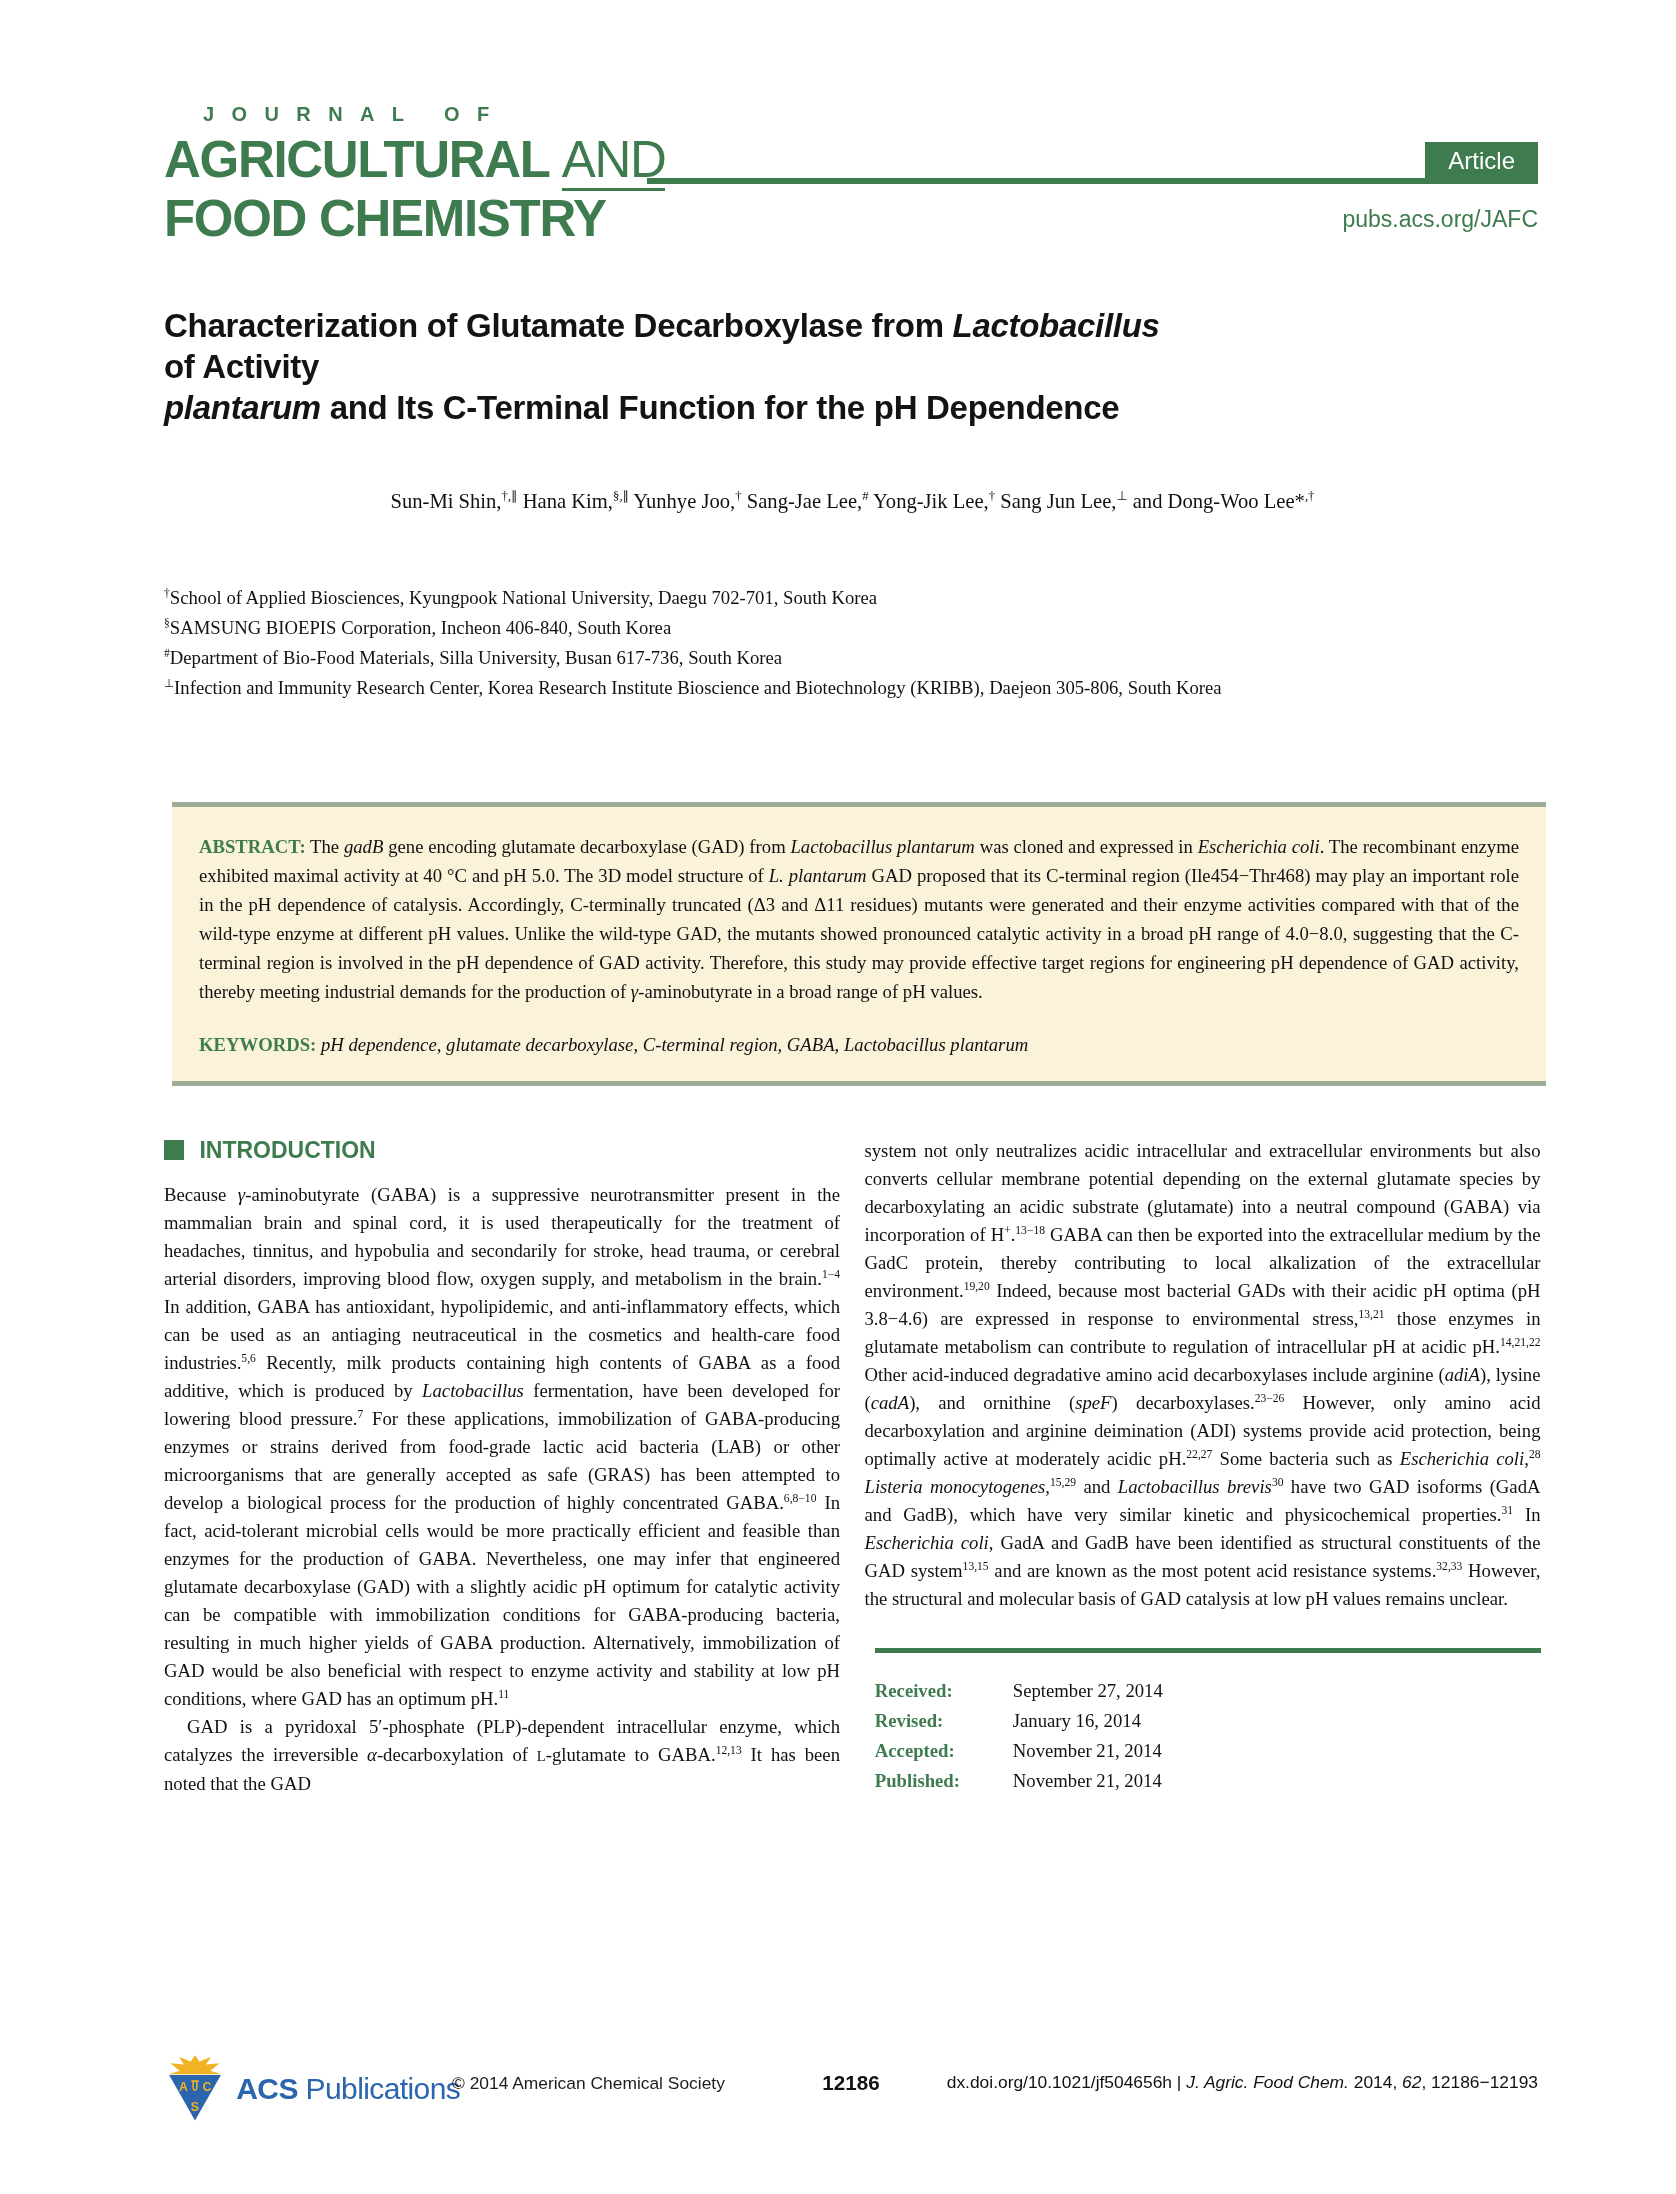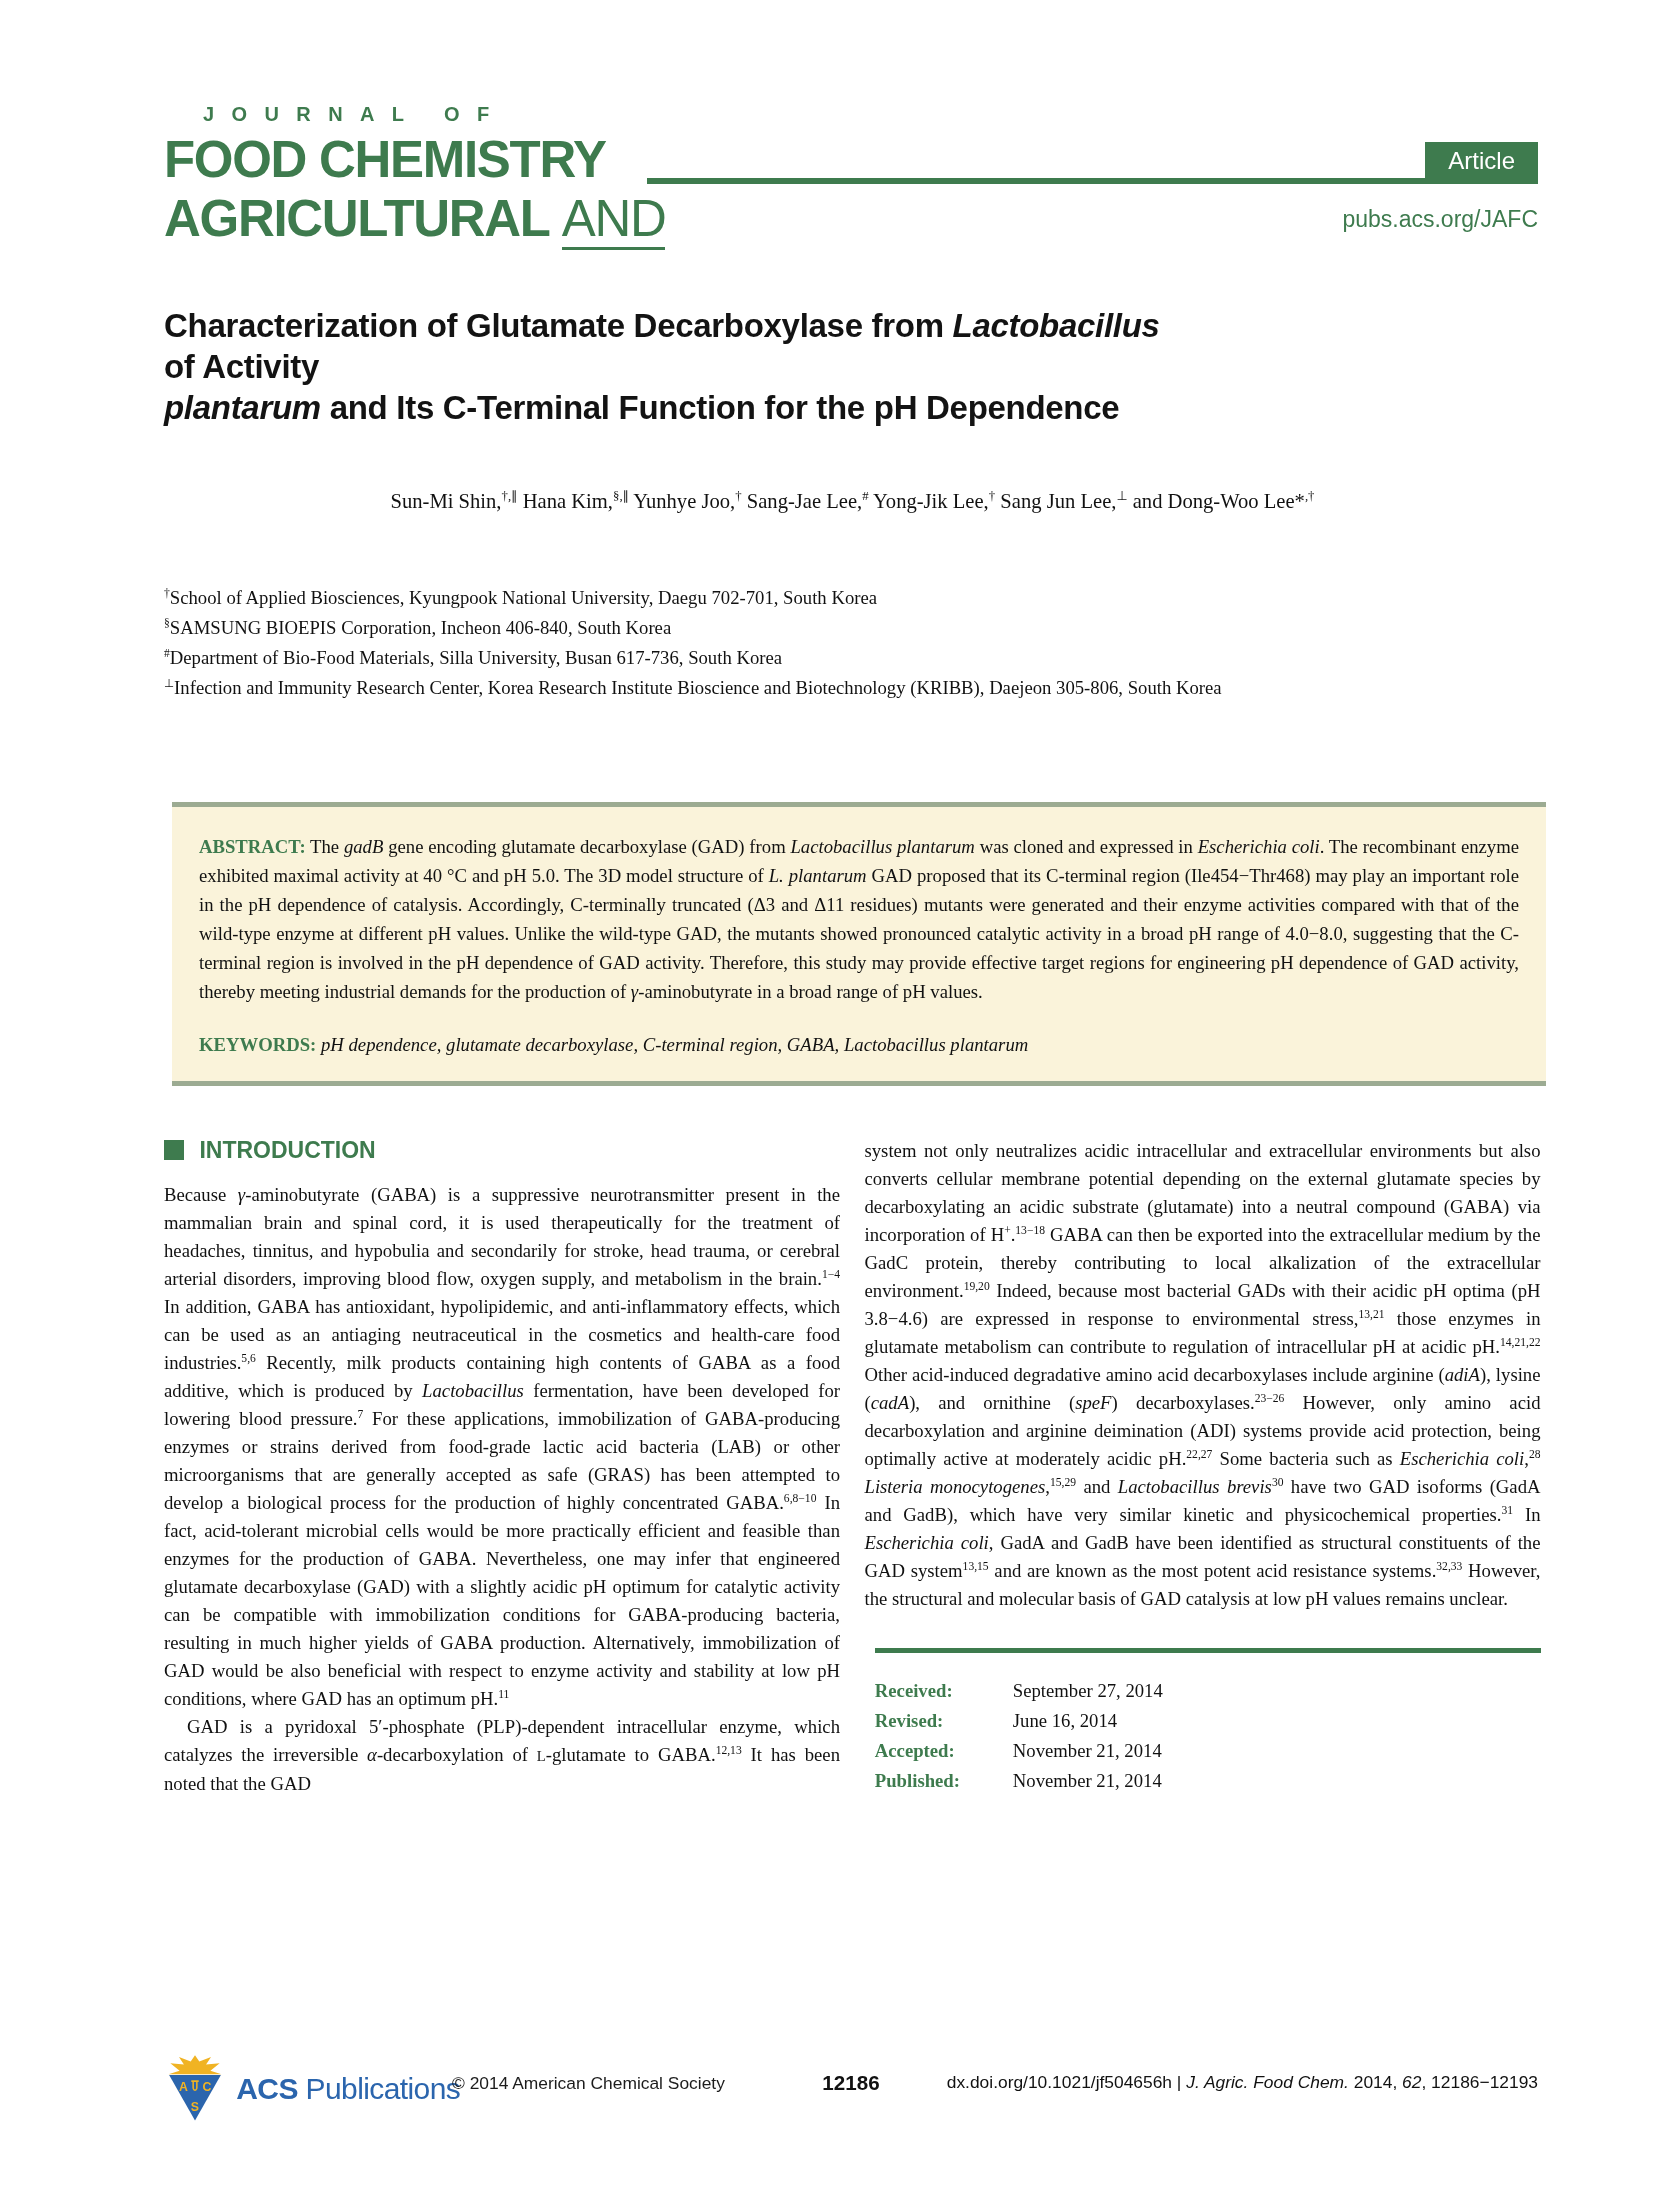--- a/index.html
+++ b/index.html
@@ -73,22 +73,22 @@
            font-size:20.6px;font-weight:700;color:#111;}
   .doi{position:absolute;right:0;top:18px;font-size:17.4px;color:#111;text-decoration:none;}
 </style>
 </head>
 <body>
 
 <div class="page">
 
   <div class="logo">
     <div class="l1">JOURNAL OF</div>
+    <div class="l2"><span>AGRICULTURAL</span> <span class="and">AND</span></div>
     <div class="l2">FOOD CHEMISTRY</div>
-    <div class="l2"><span>AGRICULTURAL</span> <span class="and">AND</span></div>
   </div>
   <div class="badge-line"></div>
   <div class="badge">Article</div>
   <a class="site-link" href="#">pubs.acs.org/JAFC</a>
 
   <div class="title">
     <div>Characterization of Glutamate Decarboxylase from <i>Lactobacillus</i></div>
     <div>of Activity</div>
     <div><i>plantarum</i> and Its C-Terminal Function for the pH Dependence</div>
   </div>
@@ -119,21 +119,21 @@
     <div class="col col-right">
       <p>system not only neutralizes acidic intracellular and extracellular environments but also converts cellular membrane potential depending on the external glutamate species by decarboxylating an acidic substrate (glutamate) into a neutral compound (GABA) via incorporation of H<sup>+</sup>.<sup>13−18</sup> GABA can then be exported into the extracellular medium by the GadC protein, thereby contributing to local alkalization of the extracellular environment.<sup>19,20</sup> Indeed, because most bacterial GADs with their acidic pH optima (pH 3.8−4.6) are expressed in response to environmental stress,<sup>13,21</sup> those enzymes in glutamate metabolism can contribute to regulation of intracellular pH at acidic pH.<sup>14,21,22</sup> Other acid-induced degradative amino acid decarboxylases include arginine (<i>adiA</i>), lysine (<i>cadA</i>), and ornithine (<i>speF</i>) decarboxylases.<sup>23−26</sup> However, only amino acid decarboxylation and arginine deimination (ADI) systems provide acid protection, being optimally active at moderately acidic pH.<sup>22,27</sup> Some bacteria such as <i>Escherichia coli</i>,<sup>28</sup> <i>Listeria monocytogenes</i>,<sup>15,29</sup> and <i>Lactobacillus brevis</i><sup>30</sup> have two GAD isoforms (GadA and GadB), which have very similar kinetic and physicochemical properties.<sup>31</sup> In <i>Escherichia coli</i>, GadA and GadB have been identified as structural constituents of the GAD system<sup>13,15</sup> and are known as the most potent acid resistance systems.<sup>32,33</sup> However, the structural and molecular basis of GAD catalysis at low pH values remains unclear.</p>
       <div class="dates-rule"></div>
       <div class="dates">
         <div class="row">
           <span class="lab">Received:</span>
           <span>September 27, 2014</span>
         </div>
         <div class="row">
           <span class="lab">Revised:</span>
-          <span>June 16, 2014</span>
+          <span>January 16, 2014</span>
         </div>
         <div class="row">
           <span class="lab">Accepted:</span>
           <span>November 21, 2014</span>
         </div>
         <div class="row">
           <span class="lab">Published:</span>
           <span>November 21, 2014</span>
         </div>
       </div>

